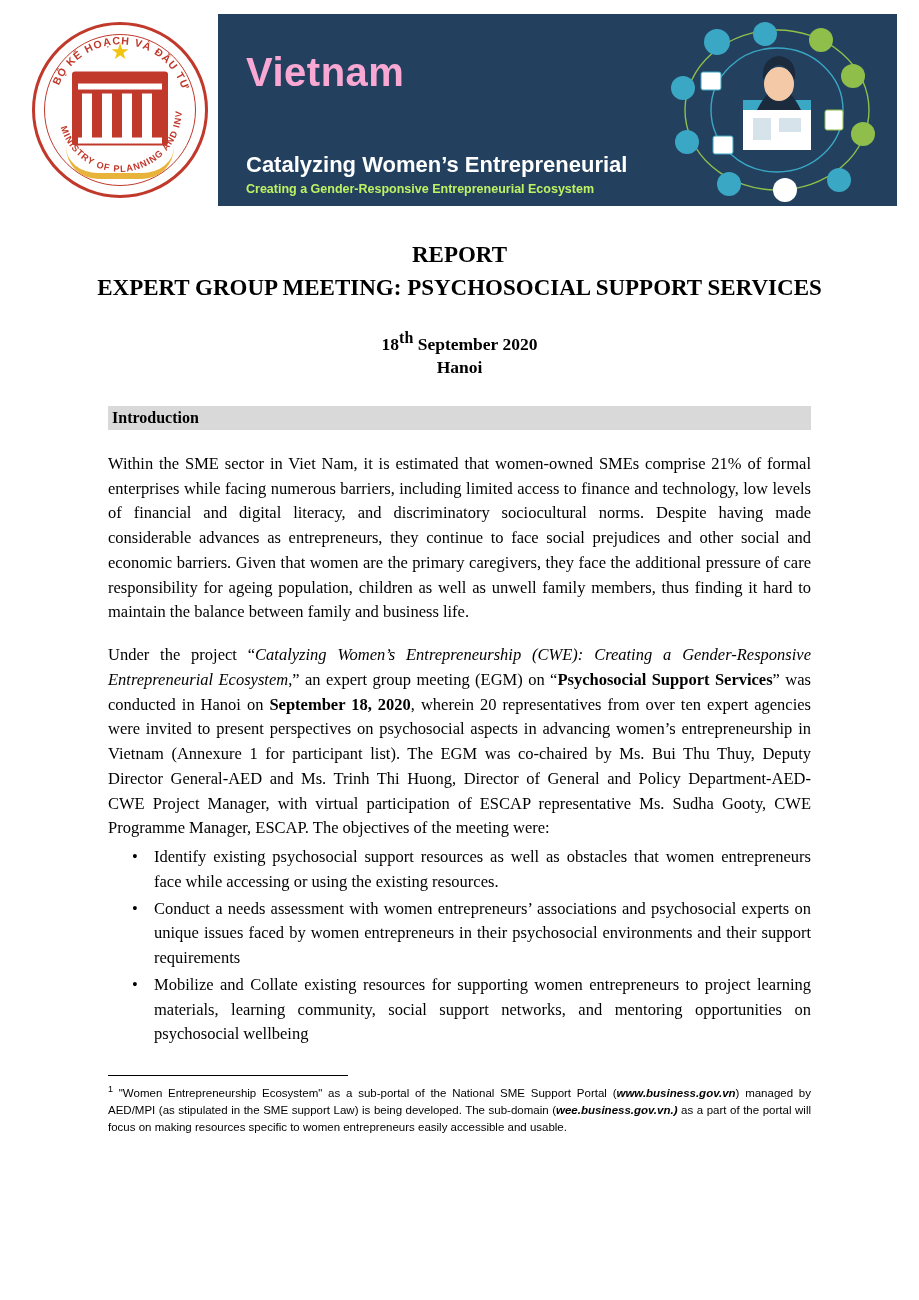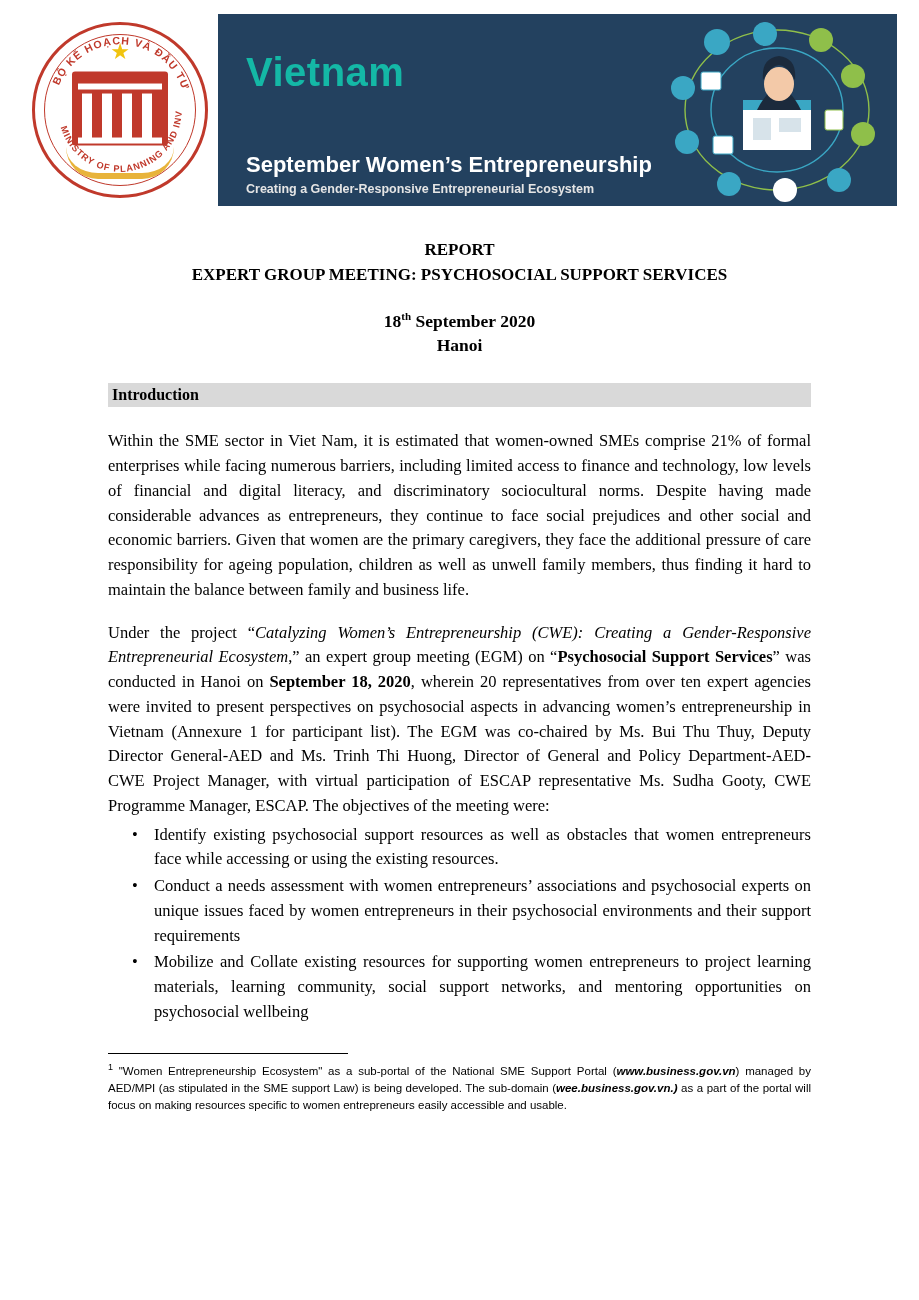--- a/index.html
+++ b/index.html
@@ -100,68 +100,68 @@
   .banner-main {
     flex: 1 1 auto;
     background: #23415f;
     position: relative;
     overflow: hidden;
   }
   .banner-title {
     position: absolute;
     left: 28px;
     top: 36px;
-    color: #14b8a6;
+    color: #f9a8d4;
     font-family: "Liberation Sans", sans-serif;
     font-weight: bold;
     font-size: 40px;
     letter-spacing: 0.5px;
   }
   .banner-sub {
     position: absolute;
     left: 28px;
     top: 138px;
     color: #ffffff;
     font-family: "Liberation Sans", sans-serif;
     font-weight: bold;
     font-size: 22px;
   }
   .banner-sub2 {
     position: absolute;
     left: 28px;
     top: 168px;
-    color: #e5e5e5;
+    color: #bef264;
     font-family: "Liberation Sans", sans-serif;
     font-weight: bold;
     font-size: 12.5px;
   }
   .banner-art {
     position: absolute;
     right: 0;
     top: 0;
     width: 240px;
     height: 192px;
   }
 
   
   .doc-title-block {
     margin: 32px 0 0 0;
     text-align: center;
     font-weight: bold;
-    font-size: 17px;
+    font-size: 23px;
     line-height: 1.45;
   }
   .date-block {
     margin-top: 22px;
     text-align: center;
     font-weight: bold;
     font-size: 17.5px;
     line-height: 1.35;
   }
-  .date-block sup { font-size: 11px; }
+  .date-block sup { font-size: 16px; }
 
   
   .section-bar {
     margin: 26px 108px 0 108px;
     background: #d9d9d9;
     padding: 3px 4px;
     font-weight: bold;
     font-size: 16px;
   }
 
@@ -238,21 +238,21 @@
           <div class="bar col" style="left:50px;"></div>
           <div class="bar col" style="left:70px;"></div>
           <div class="bar" style="left:6px;bottom:2px;width:84px;height:6px;"></div>
         </div>
         <div class="wheat"></div>
       </div>
     </div>
 
     <div class="banner-main">
       <div class="banner-title">Vietnam</div>
-      <div class="banner-sub">September Women’s Entrepreneurship</div>
+      <div class="banner-sub">Catalyzing Women’s Entrepreneurial</div>
       <div class="banner-sub2">Creating a Gender-Responsive Entrepreneurial Ecosystem</div>
 
       <div class="banner-art">
         <svg width="240" height="192" viewBox="0 0 240 192">
           <ellipse cx="120" cy="96" rx="92" ry="80" fill="none" stroke="#8fbf4a" stroke-width="1.4"></ellipse>
           <ellipse cx="120" cy="96" rx="66" ry="62" fill="none" stroke="#3aa7c4" stroke-width="1.4"></ellipse>
           <rect x="86" y="92" width="68" height="44" fill="#ffffff"></rect>
           <rect x="86" y="86" width="68" height="10" fill="#3aa7c4"></rect>
           <rect x="96" y="104" width="18" height="22" fill="#d7e3ea"></rect>
           <rect x="122" y="104" width="22" height="14" fill="#d7e3ea"></rect>

